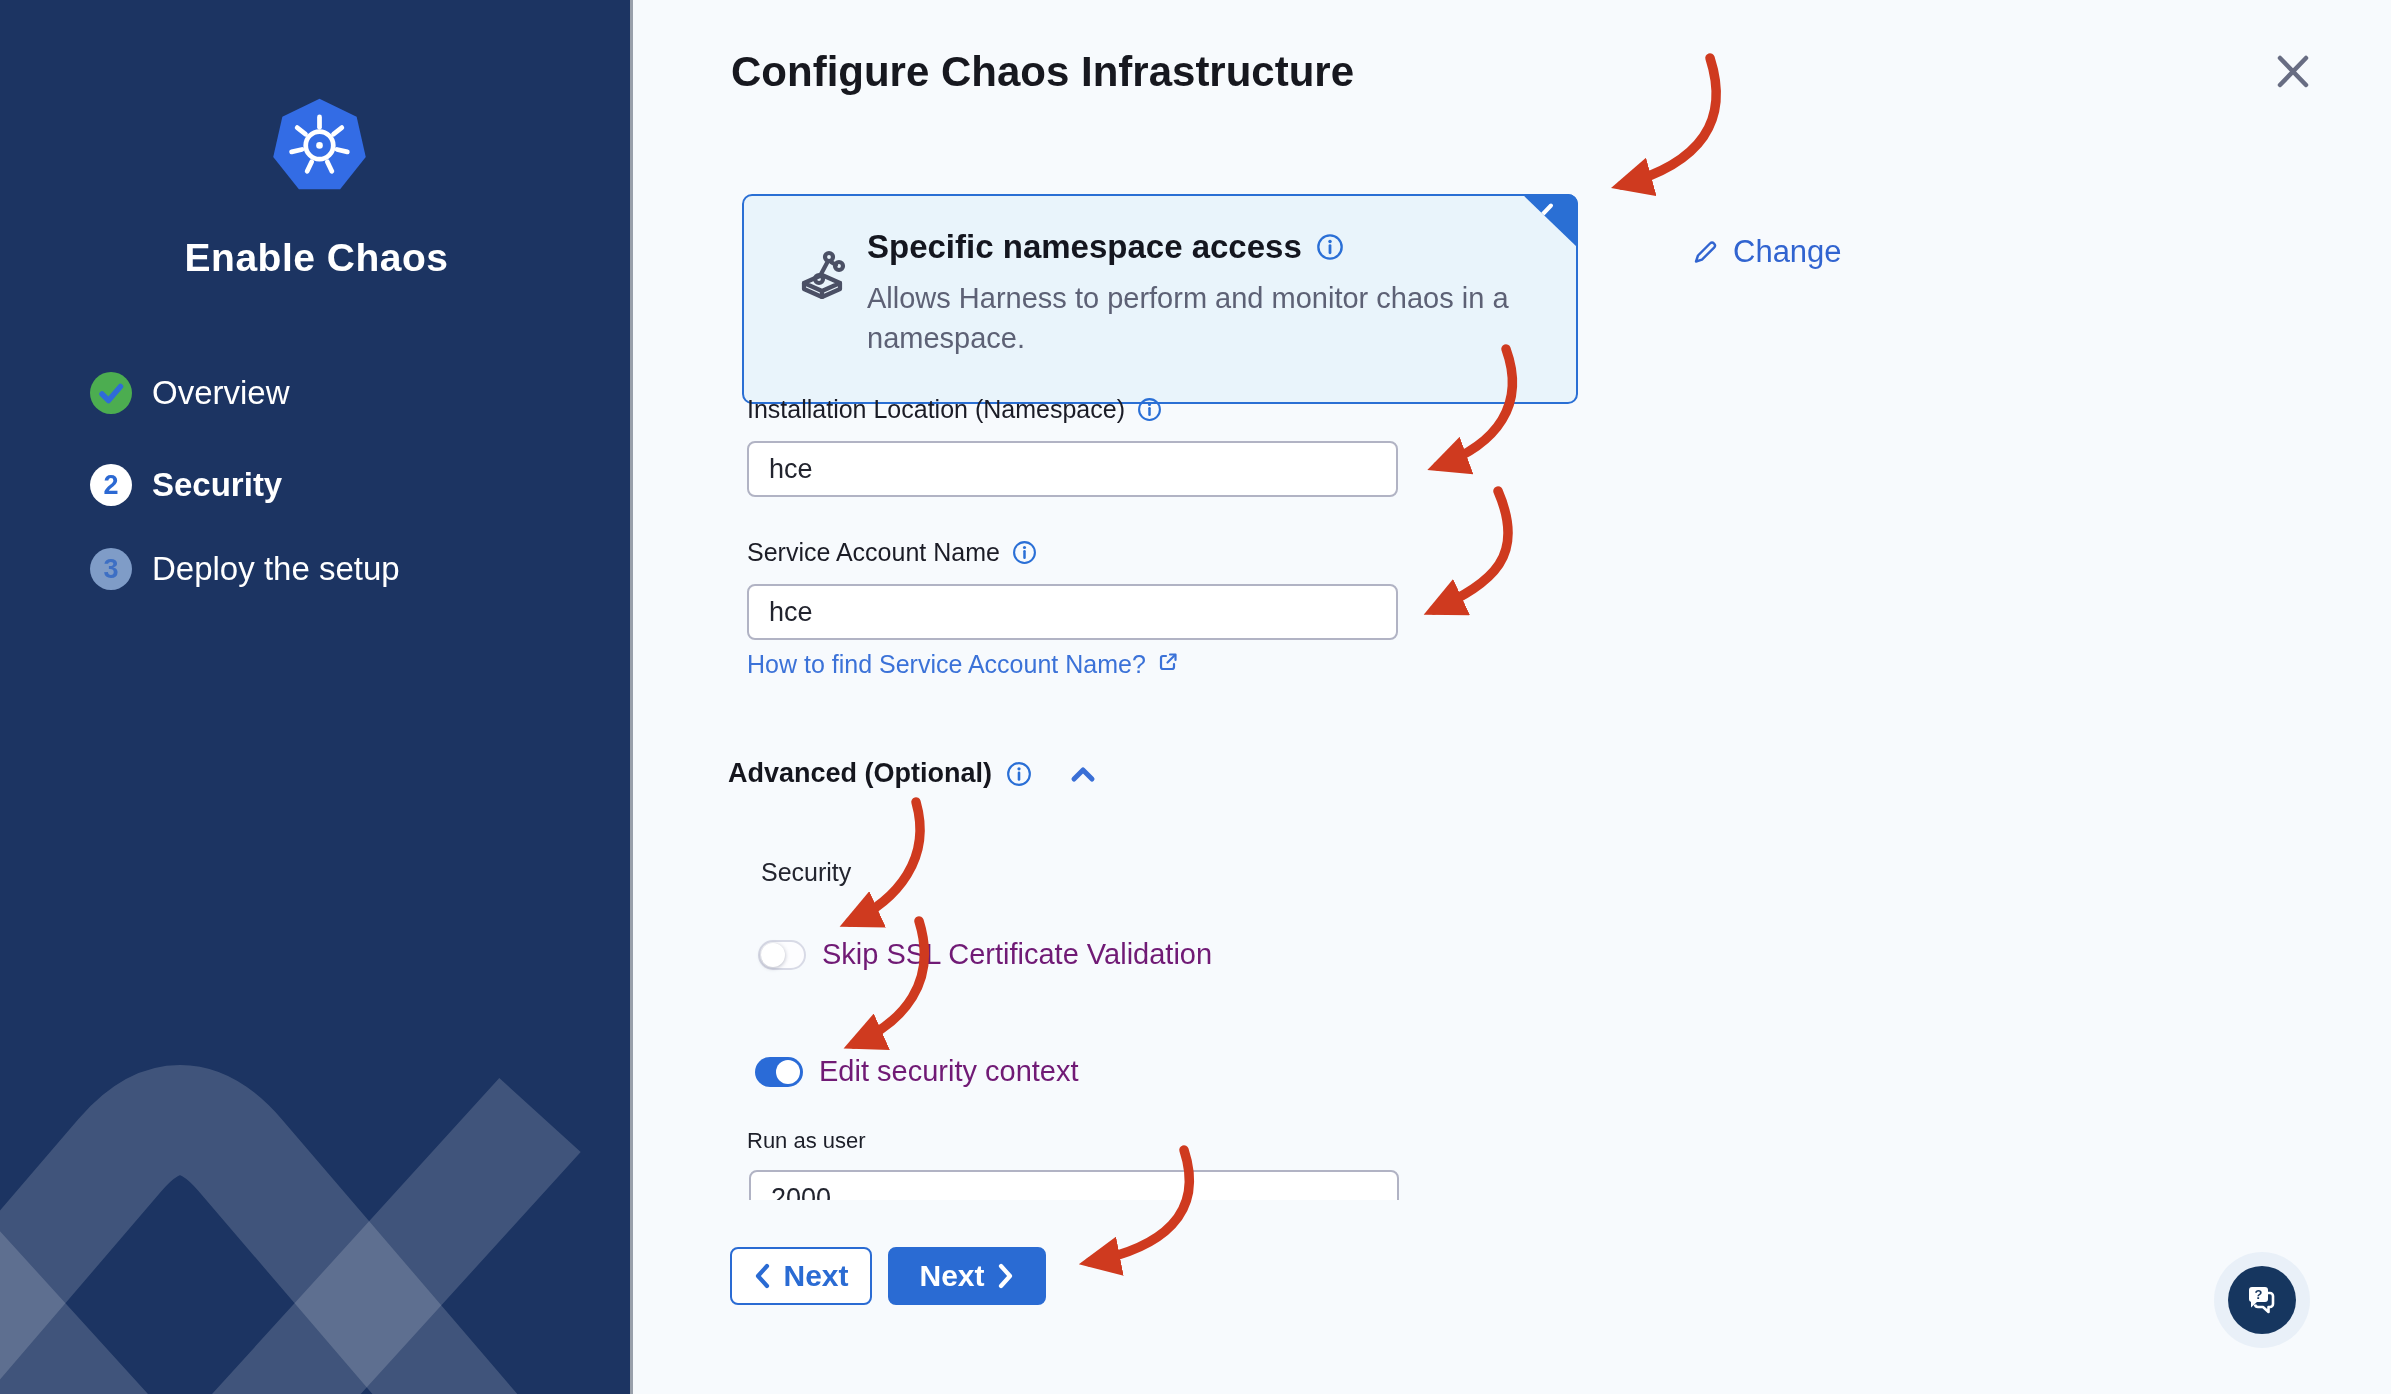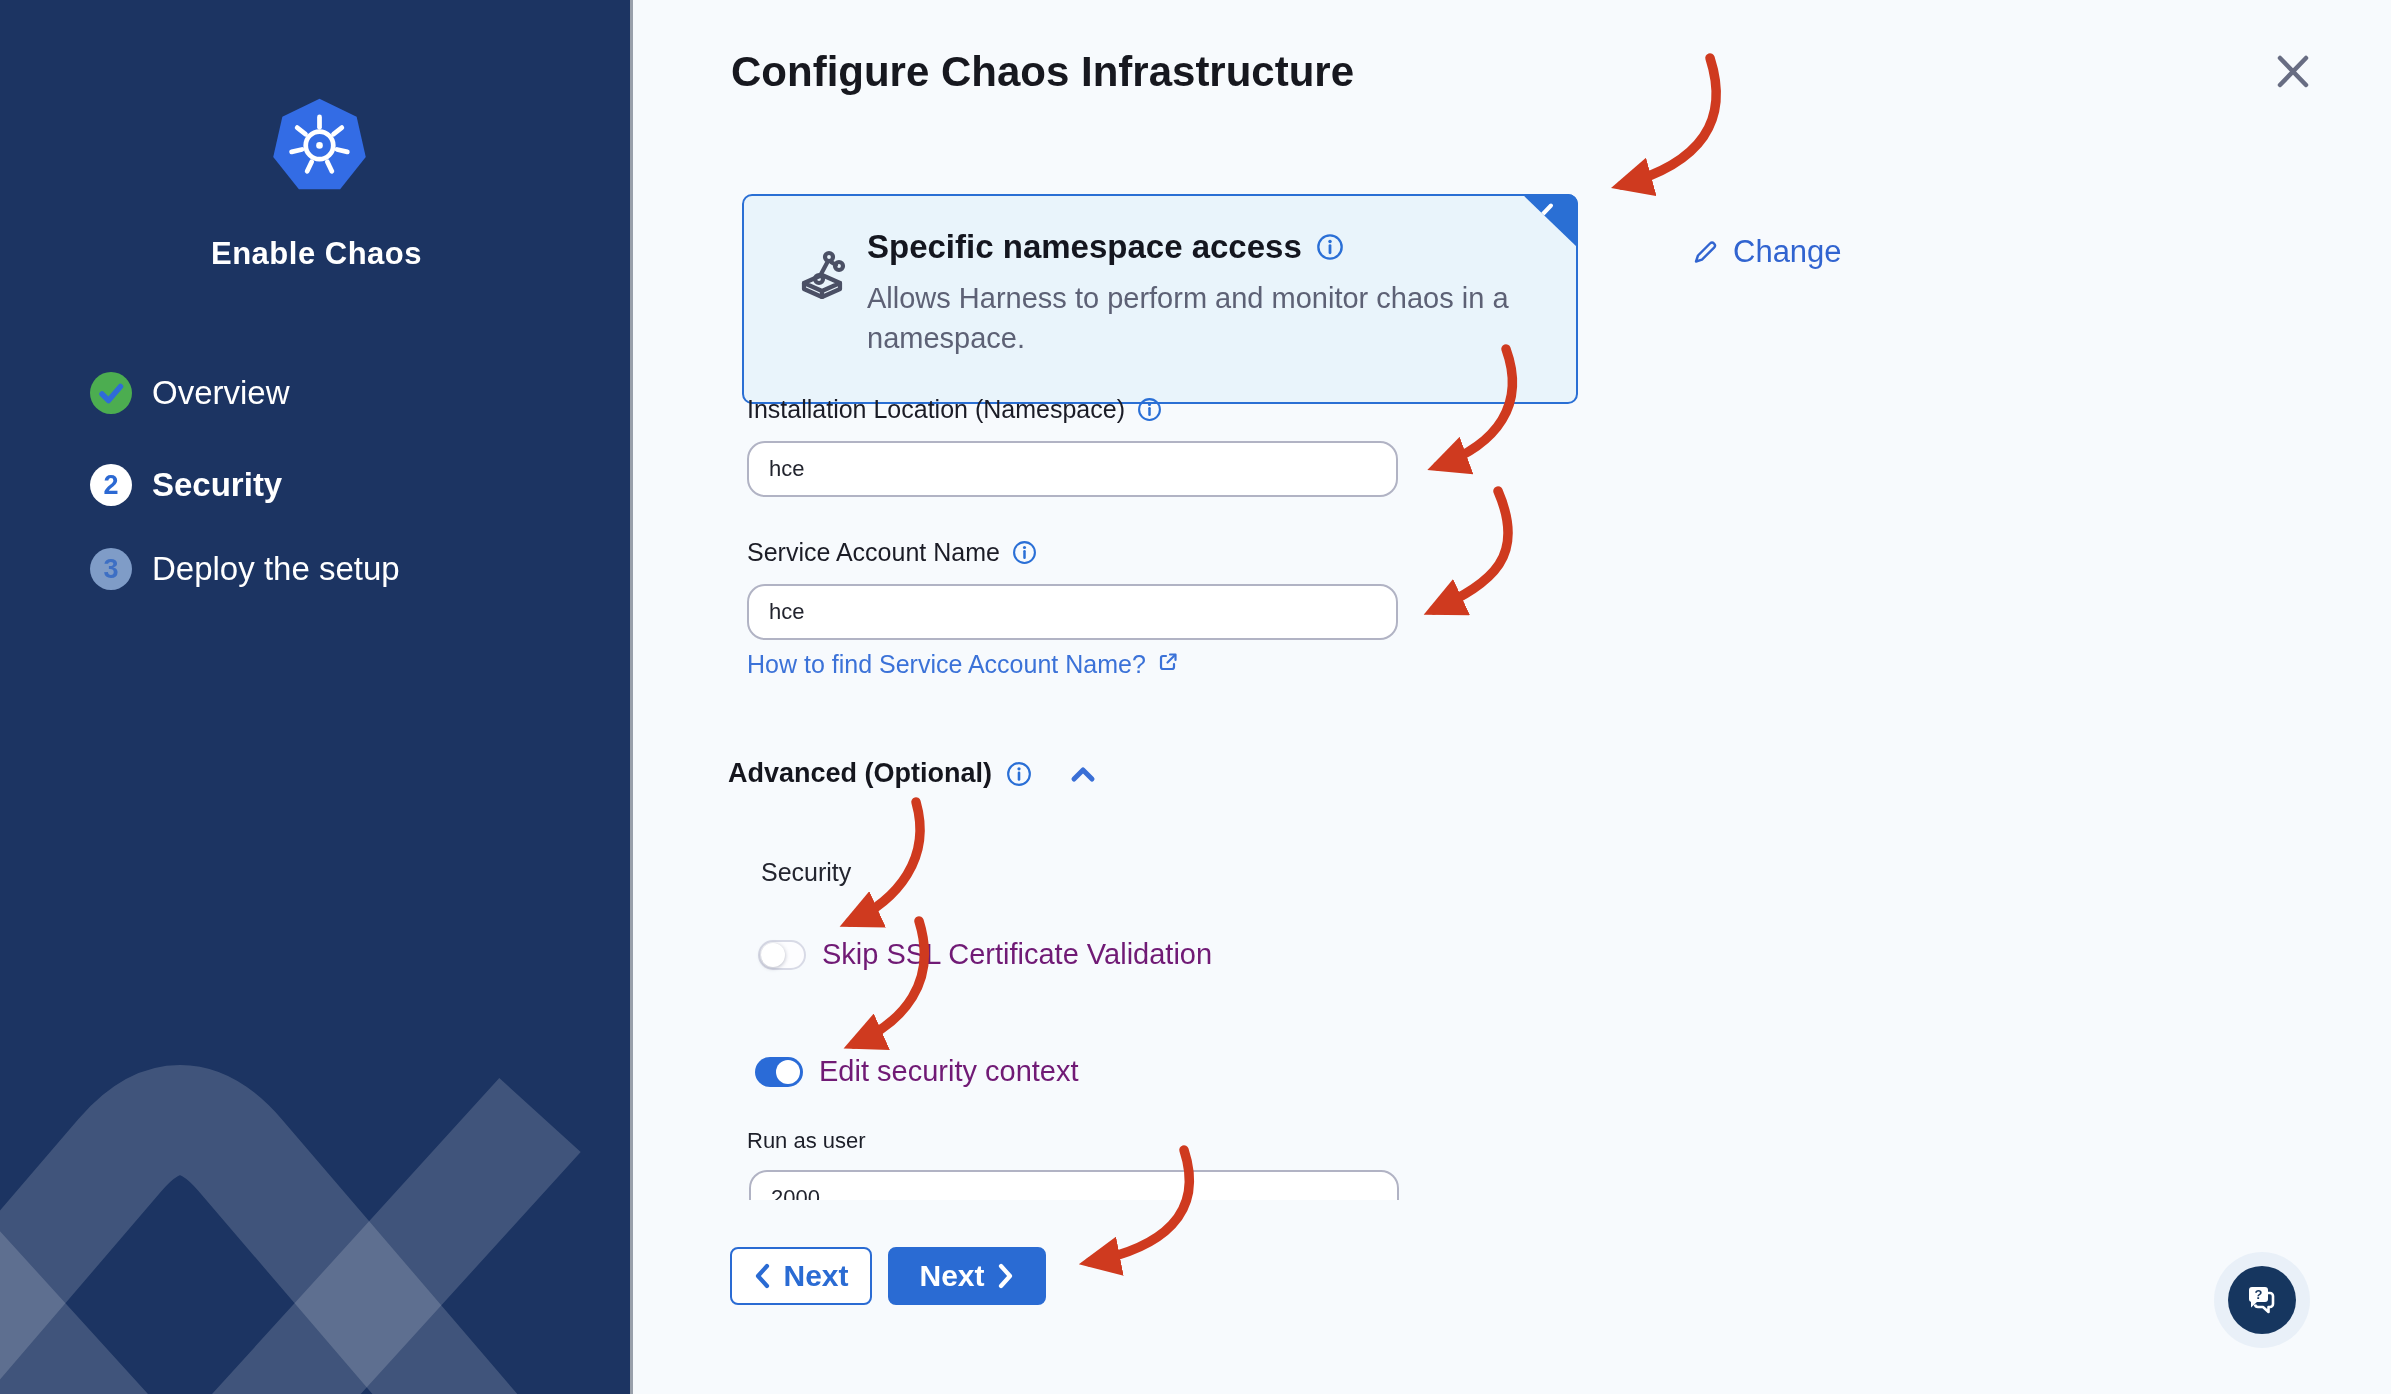--- a/index.html
+++ b/index.html
@@ -3,21 +3,21 @@
 <meta charset="utf-8">
 <style>
   html,body{margin:0;padding:0;background:#e8eaee;}
   *{box-sizing:border-box;font-family:"Liberation Sans","DejaVu Sans",sans-serif;}
   #app{position:relative;width:2391px;height:1394px;background:#f7fafd;overflow:hidden;}
 
   
   .sidebar{position:absolute;left:0;top:0;width:633px;height:1394px;background:#1c3462;overflow:hidden;border-right:3px solid #99a0ab;}
   .watermark{position:absolute;left:-120px;top:865px;pointer-events:none;}
   .k8s-logo{position:absolute;left:272px;top:96px;width:95px;height:95px;}
-  .wizard-title{position:absolute;left:0;top:236px;width:633px;text-align:center;color:#ffffff;font-size:31px;font-weight:bold;letter-spacing:.5px;}
+  .wizard-title{position:absolute;left:0;top:236px;width:633px;text-align:center;color:#ffffff;font-size:39px;font-weight:bold;letter-spacing:.5px;}
   .step-row{position:absolute;left:90px;display:flex;align-items:center;gap:20px;height:44px;}
   .step-circle{width:42px;height:42px;border-radius:50%;display:flex;align-items:center;justify-content:center;flex:0 0 42px;font-size:27px;font-weight:bold;}
   .step-circle.done{background:#4cad50;}
   .step-circle.active{background:#ffffff;color:#2c69d3;}
   .step-circle.pending{background:#7f9cc7;color:#3d6fc4;}
   .step-label{color:#ffffff;font-size:33px;}
   .step-label.bold{font-weight:bold;}
 
   
   .page-title{position:absolute;left:731px;top:48px;font-size:42px;font-weight:600;color:#17181f;}
@@ -27,21 +27,21 @@
   .corner-badge{position:absolute;top:-2px;right:-2px;width:56px;height:54px;background:#2a6fd4;border-top-right-radius:10px;clip-path:polygon(0 0,100% 0,100% 100%);}
   .corner-badge svg{position:absolute;right:24px;top:8px;}
   .card-icon{position:absolute;left:54px;top:49px;}
   .card-title-row{position:absolute;left:123px;top:32px;display:flex;align-items:center;gap:14px;}
   .card-title{font-size:33px;font-weight:bold;color:#14161f;}
   .card-desc{position:absolute;left:123px;top:82px;width:680px;font-size:29px;line-height:40px;color:#5d6175;}
 
   .change-link{position:absolute;left:1690px;top:234px;display:flex;align-items:center;gap:13px;color:#3164d0;font-size:31px;cursor:pointer;}
 
   .field-label{position:absolute;display:flex;align-items:center;gap:12px;font-size:25px;color:#1b1c26;}
-  .text-input{position:absolute;width:651px;height:56px;background:#ffffff;border:2px solid #b1b3c4;border-radius:18px;font-size:22px;color:#22242e;padding:8px 20px;outline:none;}
+  .text-input{position:absolute;width:651px;height:56px;background:#ffffff;border:2px solid #b1b3c4;border-radius:8px;font-size:27px;color:#22242e;padding:8px 20px;outline:none;}
   .help-link{position:absolute;left:747px;top:650px;display:flex;align-items:flex-start;gap:10px;color:#3b72d8;font-size:25px;cursor:pointer;}
 
   .advanced-row{position:absolute;left:728px;top:758px;display:flex;align-items:center;gap:14px;}
   .advanced-label{font-size:27px;font-weight:bold;color:#15161e;}
   .section-label{position:absolute;left:761px;top:858px;font-size:25px;color:#23252f;}
 
   .toggle-row{position:absolute;display:flex;align-items:center;gap:16px;}
   .toggle{width:48px;height:30px;border-radius:16px;position:relative;flex:0 0 48px;cursor:pointer;}
   .toggle.off{background:#fdfdff;border:2px solid #d8dae6;}
   .toggle.off .knob{position:absolute;left:1px;top:1px;width:24px;height:24px;border-radius:50%;background:#ffffff;box-shadow:0 1px 4px rgba(90,95,120,.45);}

